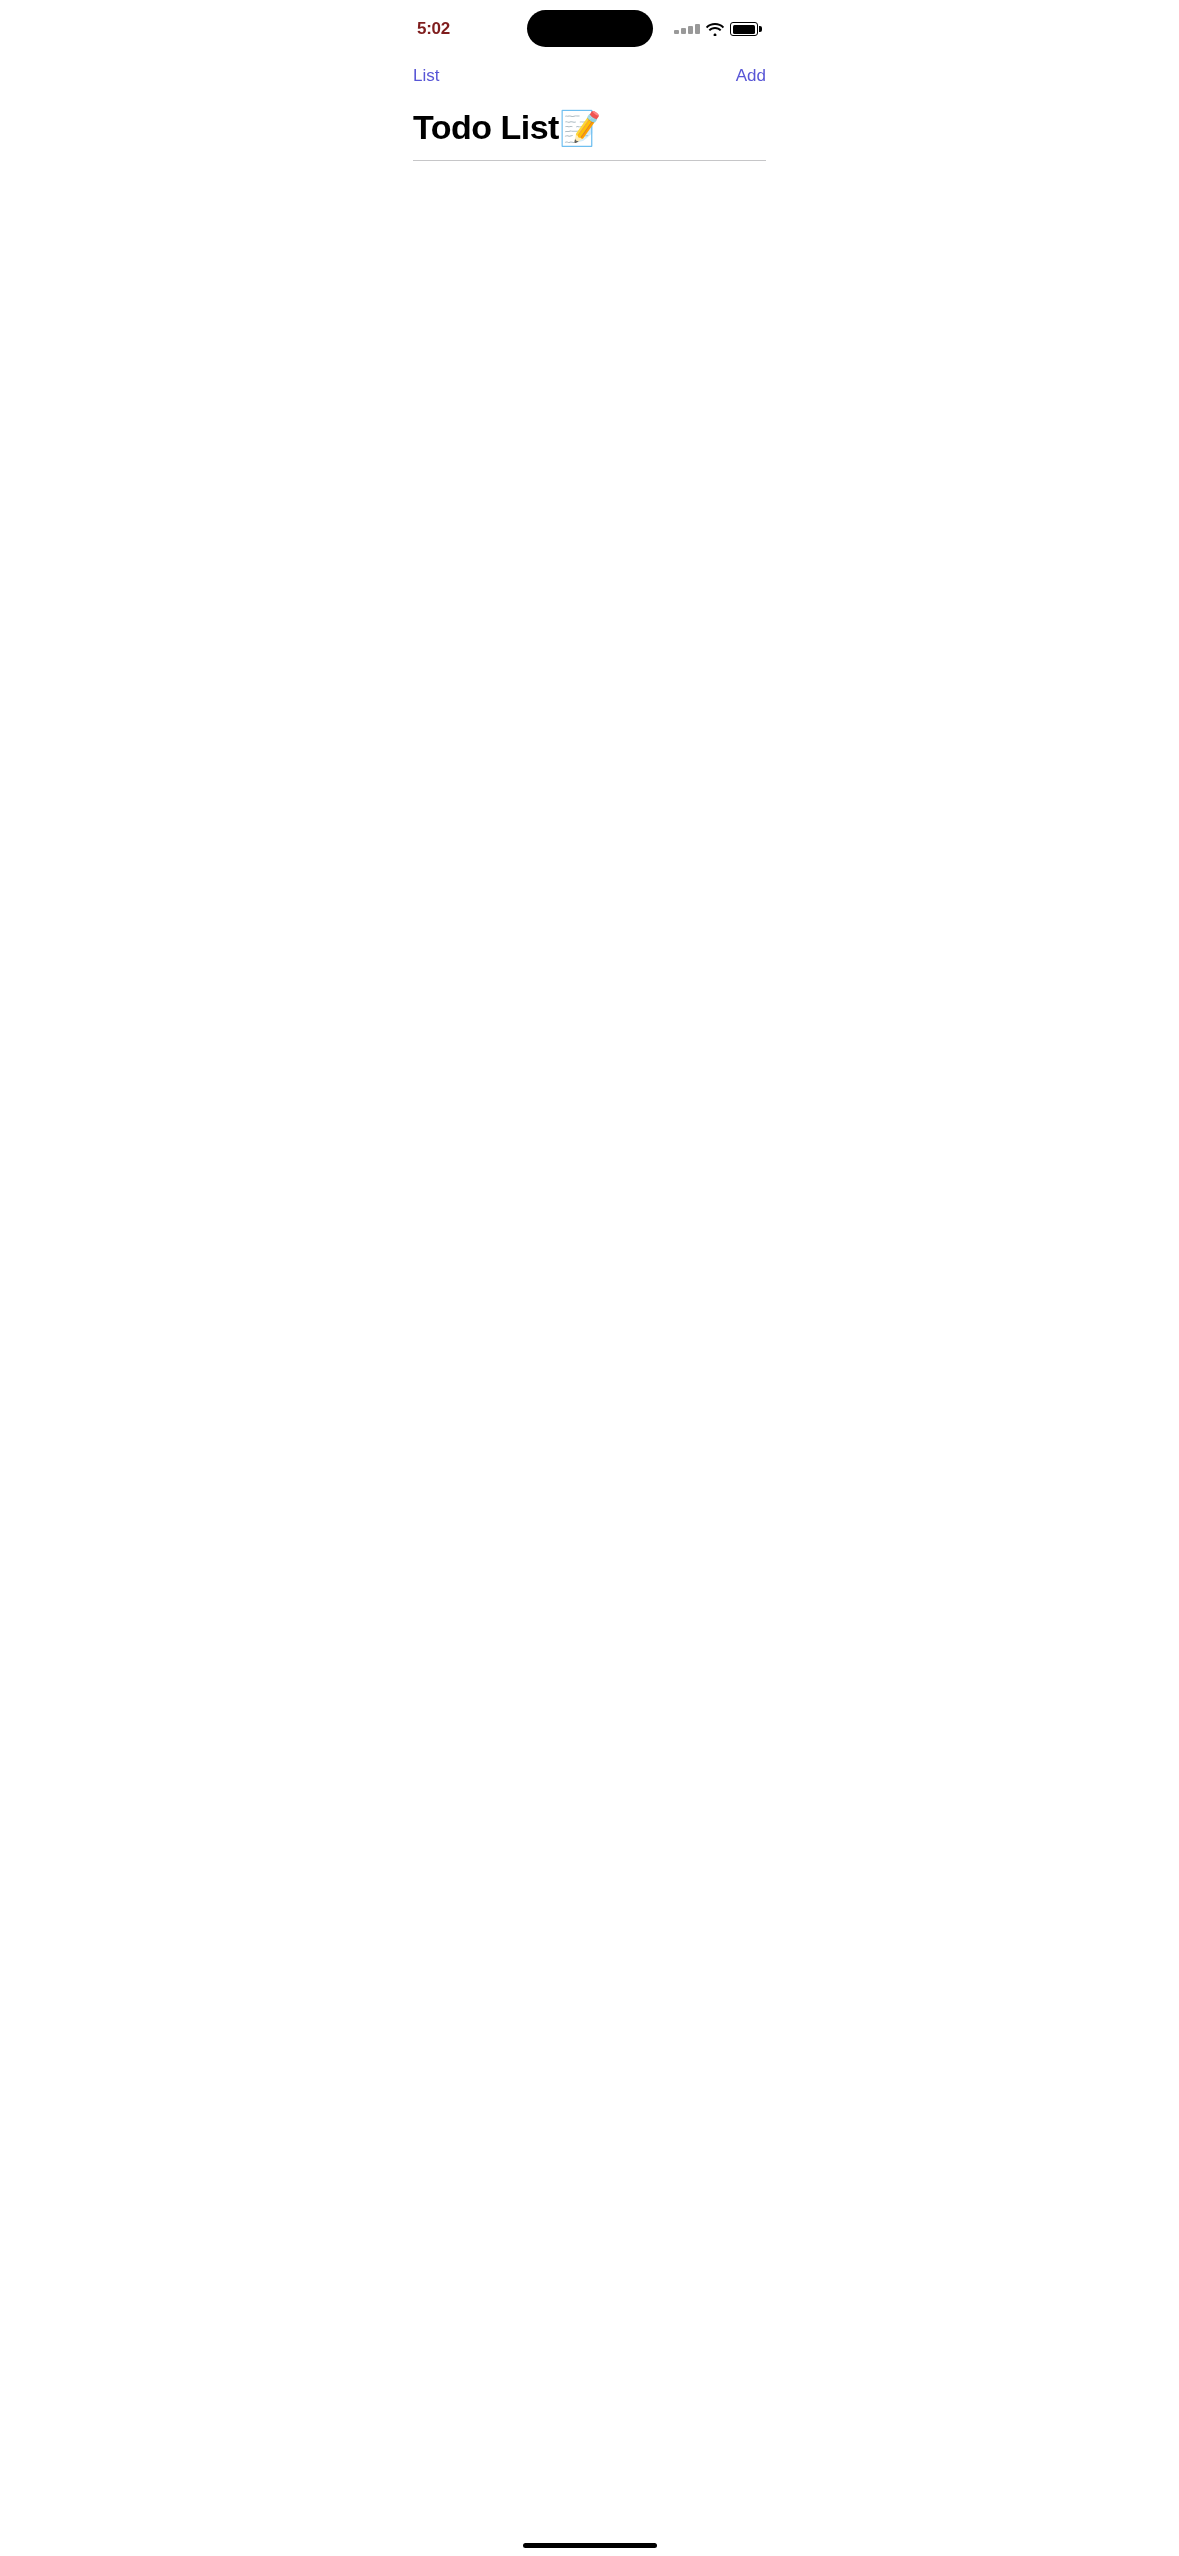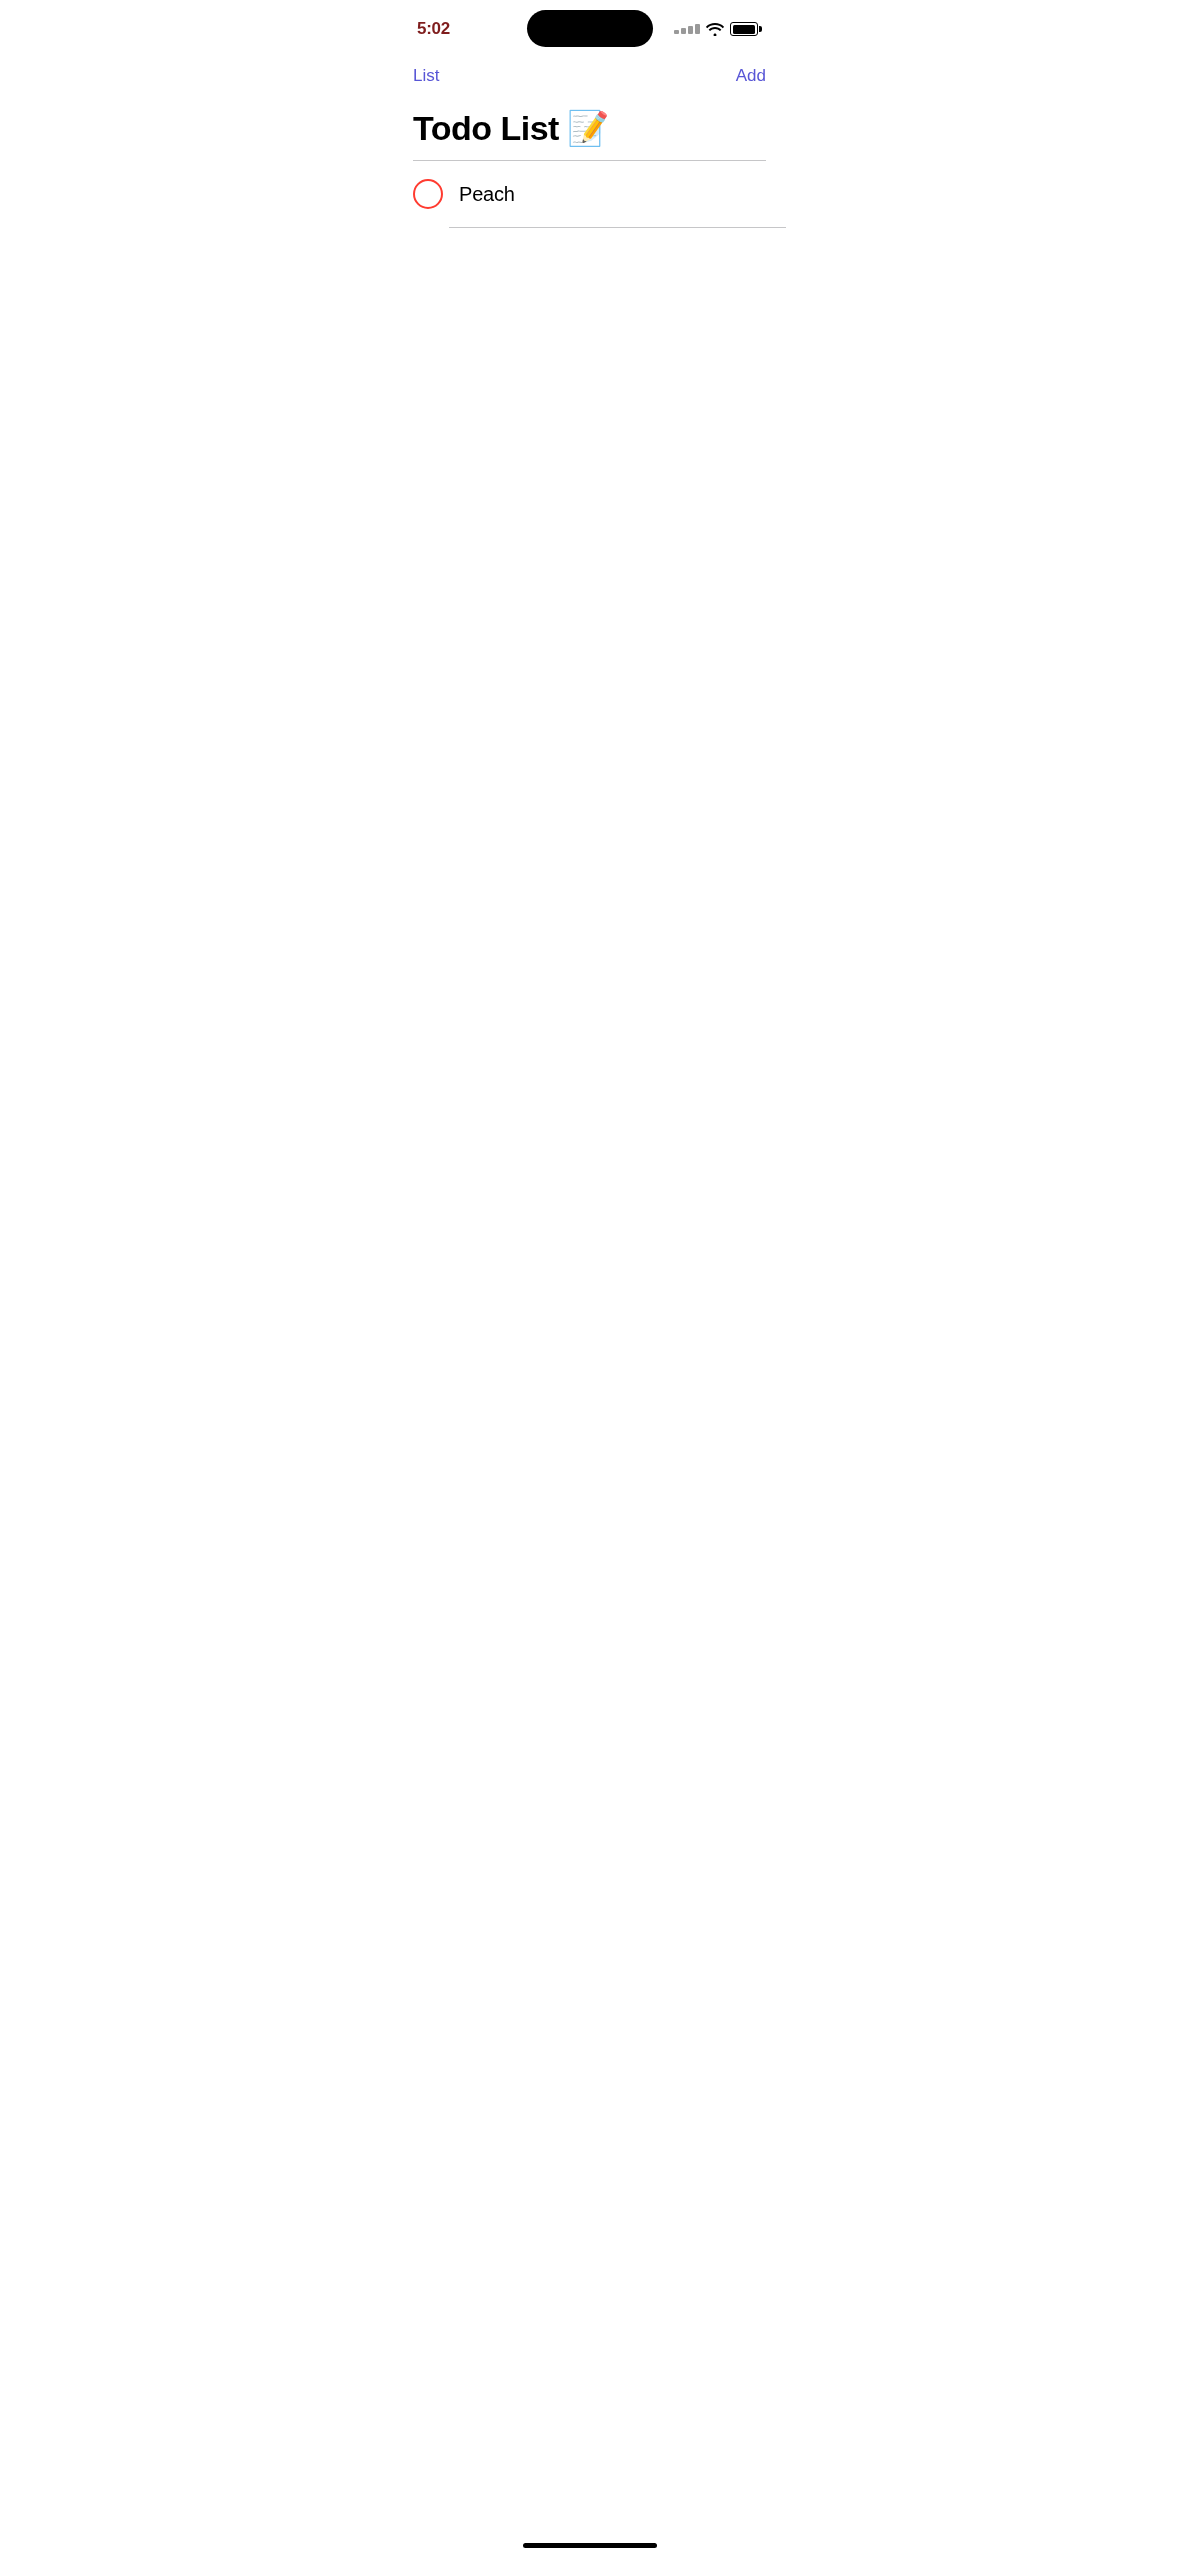--- a/index.html
+++ b/index.html
@@ -118,22 +118,21 @@
       padding: 4px 0;
     }
 
     
     .page-header {
       padding: 8px 20px 0 20px;
     }
 
     .page-title-container {
       display: flex;
-      align-items: center;
-      gap: 8px;
+      align-items: flex-start;
       margin-bottom: 12px;
     }
 
     .page-title {
       font-size: 34px;
       font-weight: 700;
       color: #000;
       letter-spacing: -0.5px;
     }
 
@@ -238,22 +237,15 @@
 
 <div class="page-header">
   <div class="page-title-container">
     <span class="page-title">Todo List</span>
     <span class="page-title-emoji">📝</span>
   </div>
   <div class="title-divider"></div>
 </div>
 
 <ul class="todo-list">
-    <li>
-      <div class="todo-item">
-        <div class="todo-checkbox unchecked"></div>
-        <span class="todo-label">Peach</span>
-      </div>
-      <div class="todo-item-divider"></div>
-    </li>
   </ul>
 
 <div class="home-indicator"></div>
 
 </body></html>

